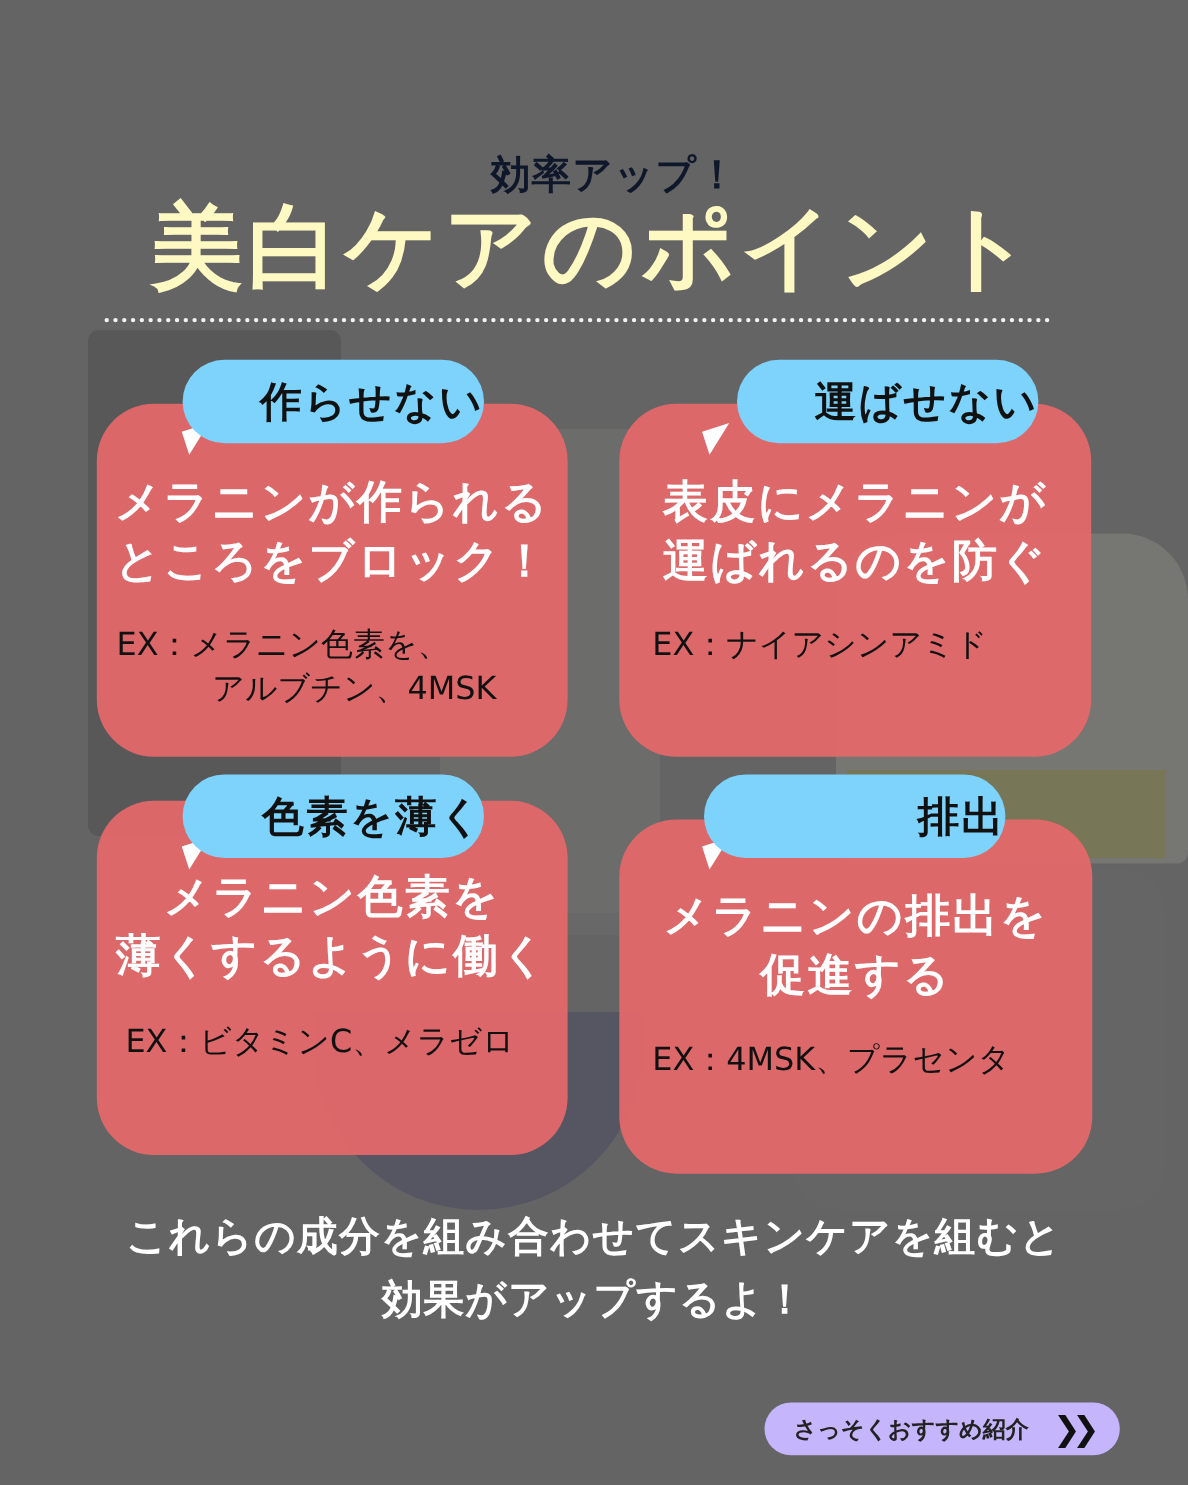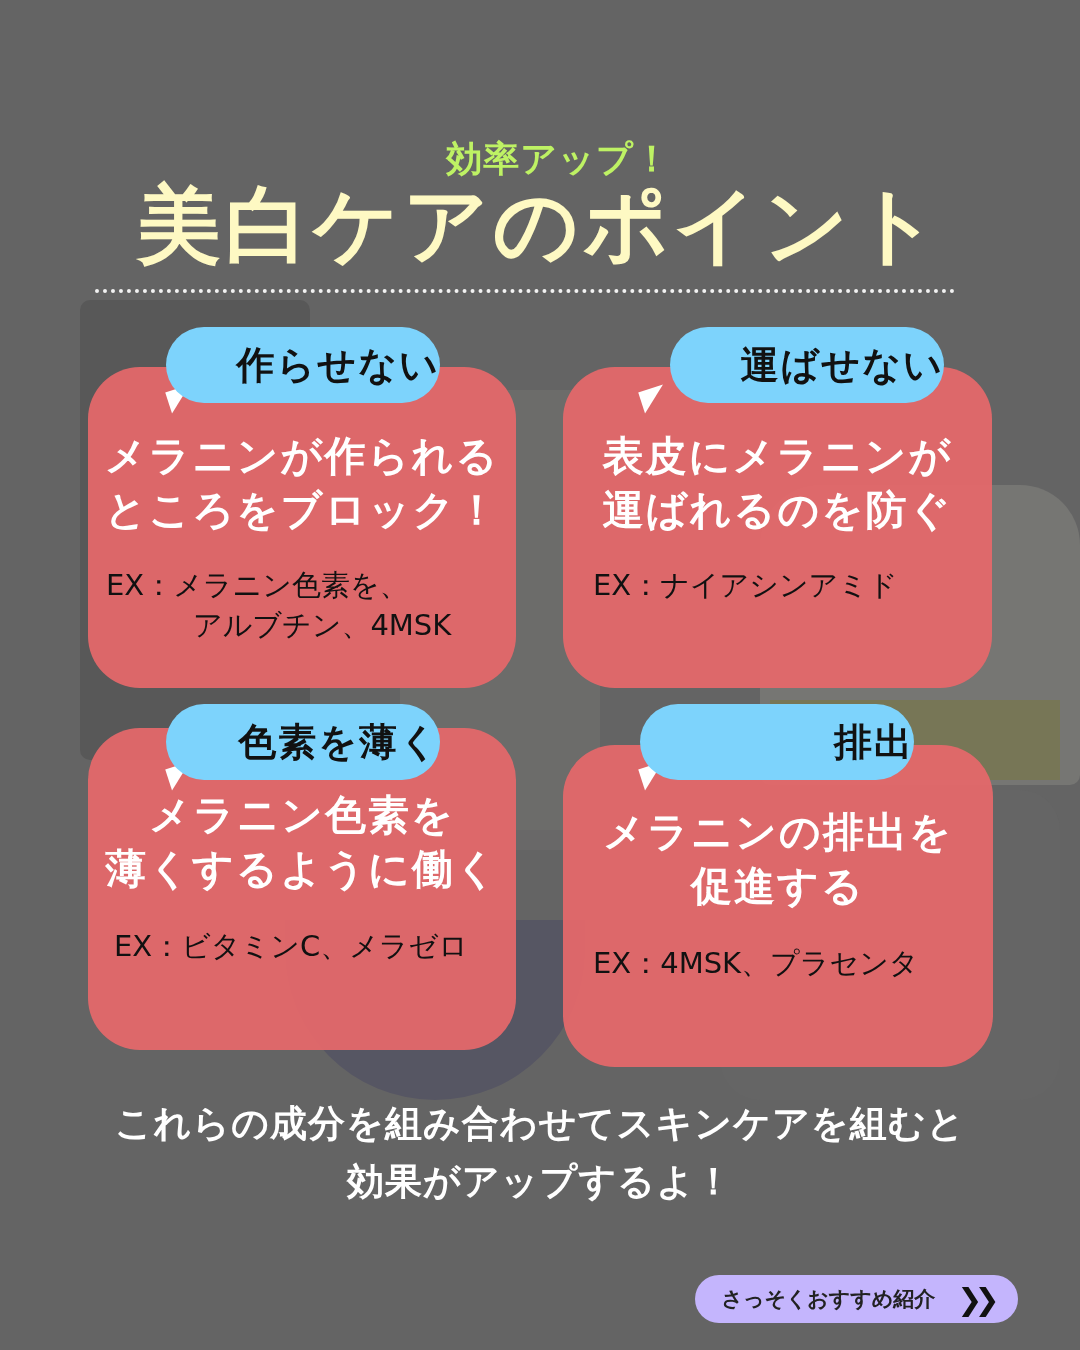--- a/index.html
+++ b/index.html
@@ -2,21 +2,21 @@
 <html><head>
 <meta charset="utf-8">
 <style>
   html, body { margin:0; padding:0; }
   body { width:1080px; height:1350px; position:relative; overflow:hidden;
     background:#6f6f6f; font-family:"DejaVu Sans","Liberation Sans",sans-serif; }
   .bg { position:absolute; inset:0; overflow:hidden; }
   .bg .p { position:absolute; }
   .overlay { position:absolute; inset:0; background:rgba(80,80,80,0.35); }
   .abs { position:absolute; }
-  .kicker { left:0; right:0; top:135px; text-align:center; color:#bef264; font-size:36px; font-weight:bold; letter-spacing:1px;padding-left:37px; }
+  .kicker { left:0; right:0; top:135px; text-align:center; color:#0f172a; font-size:36px; font-weight:bold; letter-spacing:1px;padding-left:37px; }
   .title { left:0; right:0; top:183px; text-align:center; color:#fef9c3; font-size:84px; font-weight:bold; letter-spacing:4px; line-height:1; }
   .divider { left:95px; width:860px; top:289px; height:0; border-top:4px dotted #f2f2f2; }
   .card { position:absolute; background:rgba(228,104,106,0.95); border-radius:52px; }
   .bubble { position:absolute; background:#7dd3fc; border-radius:40px; height:76px; display:flex; align-items:center; justify-content:flex-end; color:#111; font-size:38px; font-weight:bold; letter-spacing:2px; }
   .tail { position:absolute; width:0; height:0; border-top:22px solid #fff; border-right:26px solid transparent; transform:rotate(-18deg); }
   .desc { position:absolute; left:0; right:0; text-align:center; color:#fff; font-size:41px; font-weight:bold; line-height:54px; letter-spacing:2px; }
   .ex { position:absolute; color:#111; font-size:29px; line-height:40px; white-space:pre; }
   .footer { left:0; right:0; top:1095px; text-align:center; color:#fff; font-size:37px; font-weight:bold; line-height:58px; letter-spacing:1px; }
   .cta { left:695px; top:1275px; width:323px; height:48px; background:#c4b5fd; border-radius:26px; display:flex; align-items:center; justify-content:center; gap:22px; }
   .cta-label { color:#222; font-size:21px; font-weight:bold; }

